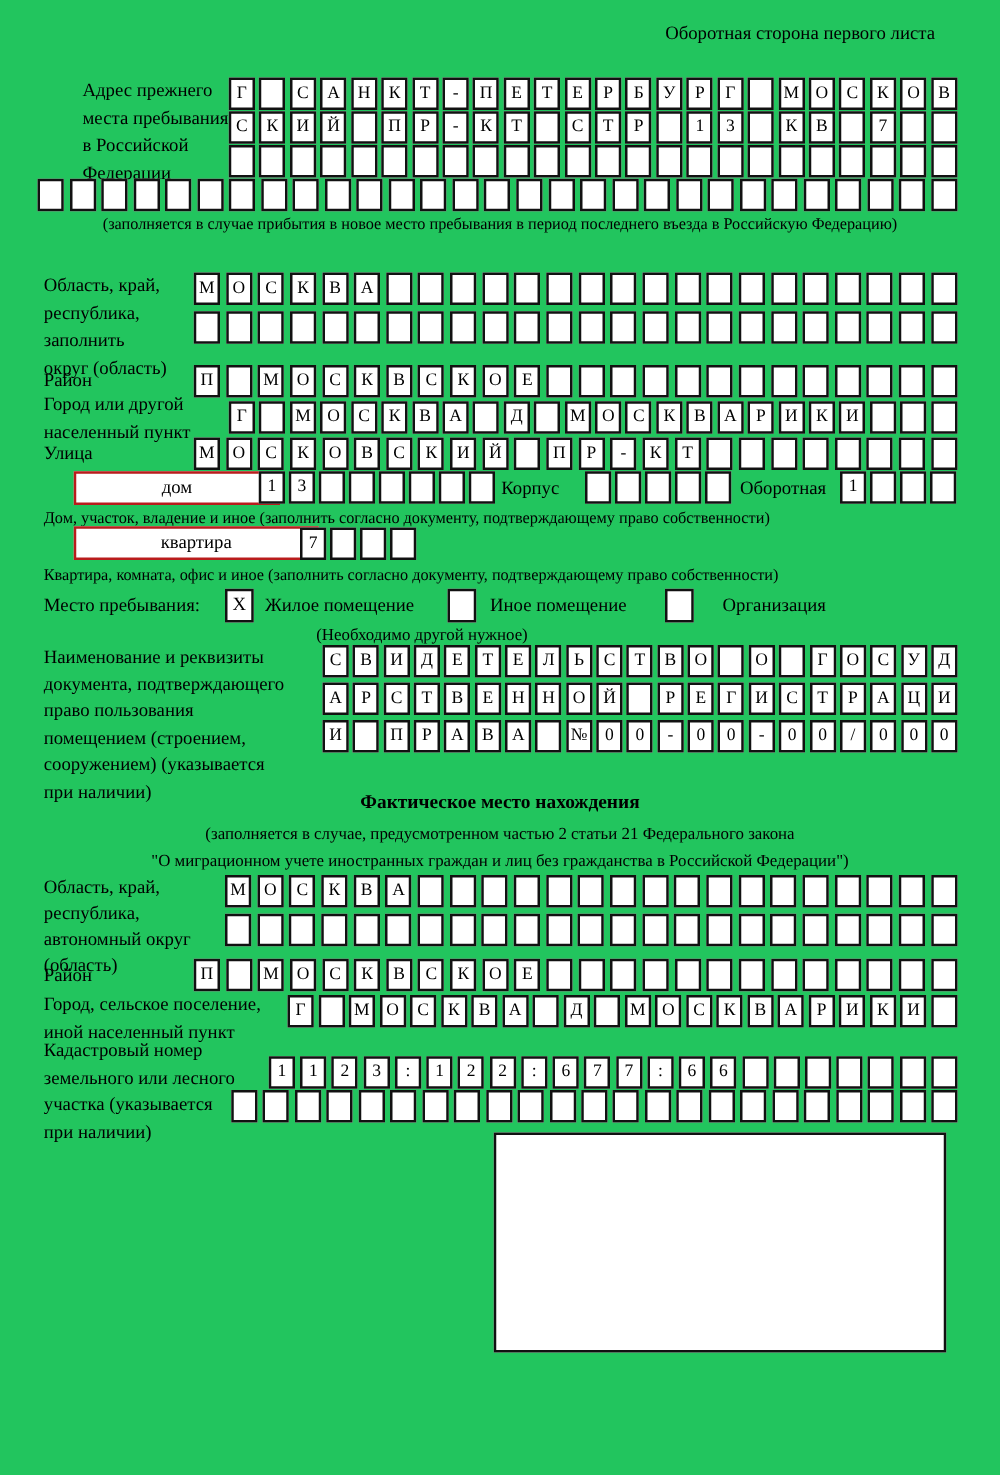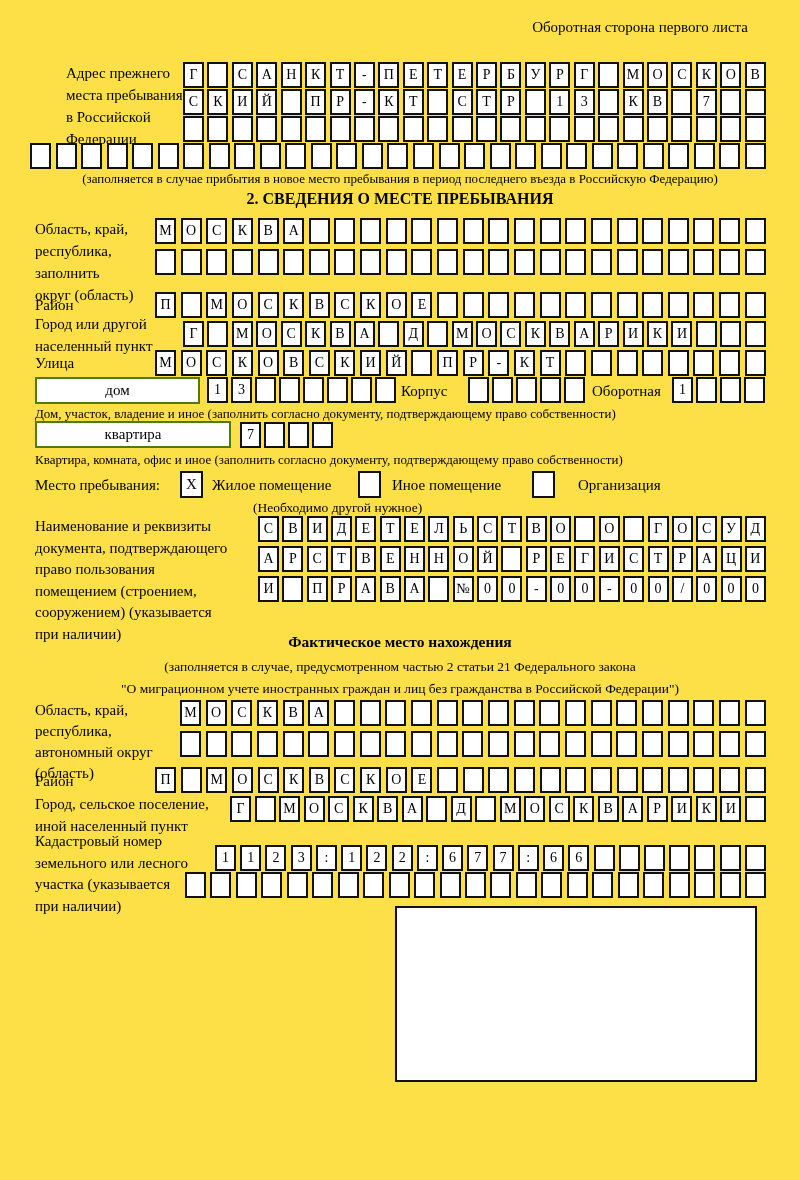--- a/index.html
+++ b/index.html
@@ -1,38 +1,38 @@
 <!DOCTYPE html>
 <html><head>
 <meta charset="utf-8">
 <style>
   * { margin:0; padding:0; box-sizing:border-box; }
   html,body { background:#e8e8e8; }
   body { font-family:"Liberation Serif", serif; color:#000; }
   #form {
     position:relative; width:800px; height:1180px; margin:0 auto;
-    background:#fde047; overflow:hidden;
+    background:#22c55e; overflow:hidden;
     font-family:"Liberation Serif", serif;
   }
   .lbl  { position:absolute; font-size:15px; line-height:22px; }
   .lbl div { white-space:nowrap; }
   .cap  { position:absolute; font-size:13px; }
   .cap.center { width:800px; left:0; text-align:center; }
   .title{ position:absolute; left:0; width:800px; text-align:center; font-weight:bold; font-size:16px; }
   .boxrow {
     position:absolute; display:flex; justify-content:space-between; height:26px;
   }
   .cell {
     width:21px; height:26px; border:2px solid #111; background:#fff;
     display:flex; align-items:center; justify-content:center;
     font-size:14px; font-family:"Liberation Serif", serif; flex:0 0 auto;
   }
   .bigbox {
-    position:absolute; border:2px solid #4d7c0f; background:#fff;
-    display:flex; align-items:center; justify-content:center; font-size:15px;
+    position:absolute; border:2px solid #b91c1c; background:#fff;
+    display:flex; align-items:center; justify-content:center; font-size:15px;margin-left:24px;
   }
   .chk {
     position:absolute; width:23px; height:27px; border:2px solid #111; background:#fff;
     display:flex; align-items:center; justify-content:center; font-size:15px;
   }
   .stamp {
     position:absolute; border:2px solid #111; background:#fff;
   }
   .stampcap {
     position:absolute; font-size:13.5px; line-height:19px; text-align:center;
@@ -155,21 +155,20 @@
       <div class="cell"></div>
       <div class="cell"></div>
       <div class="cell"></div>
       <div class="cell"></div>
       <div class="cell"></div>
       <div class="cell"></div>
       <div class="cell"></div>
     </div>
   <div class="cap center" style="top:171px;">(заполняется в случае прибытия в новое место пребывания в период последнего въезда в Российскую Федерацию)</div>
 
-  <div class="title" style="top:190px;">2. СВЕДЕНИЯ О МЕСТЕ ПРЕБЫВАНИЯ</div>
 
   <div class="lbl" style="left:35px; top:218px;">
     <div>Область, край,</div>
     <div>республика,</div>
     <div>заполнить</div>
     <div>округ (область)</div>
   </div>
   <div class="boxrow" style="left:155px; top:218px; width:611px;">
       <div class="cell">М</div>
       <div class="cell">О</div>

